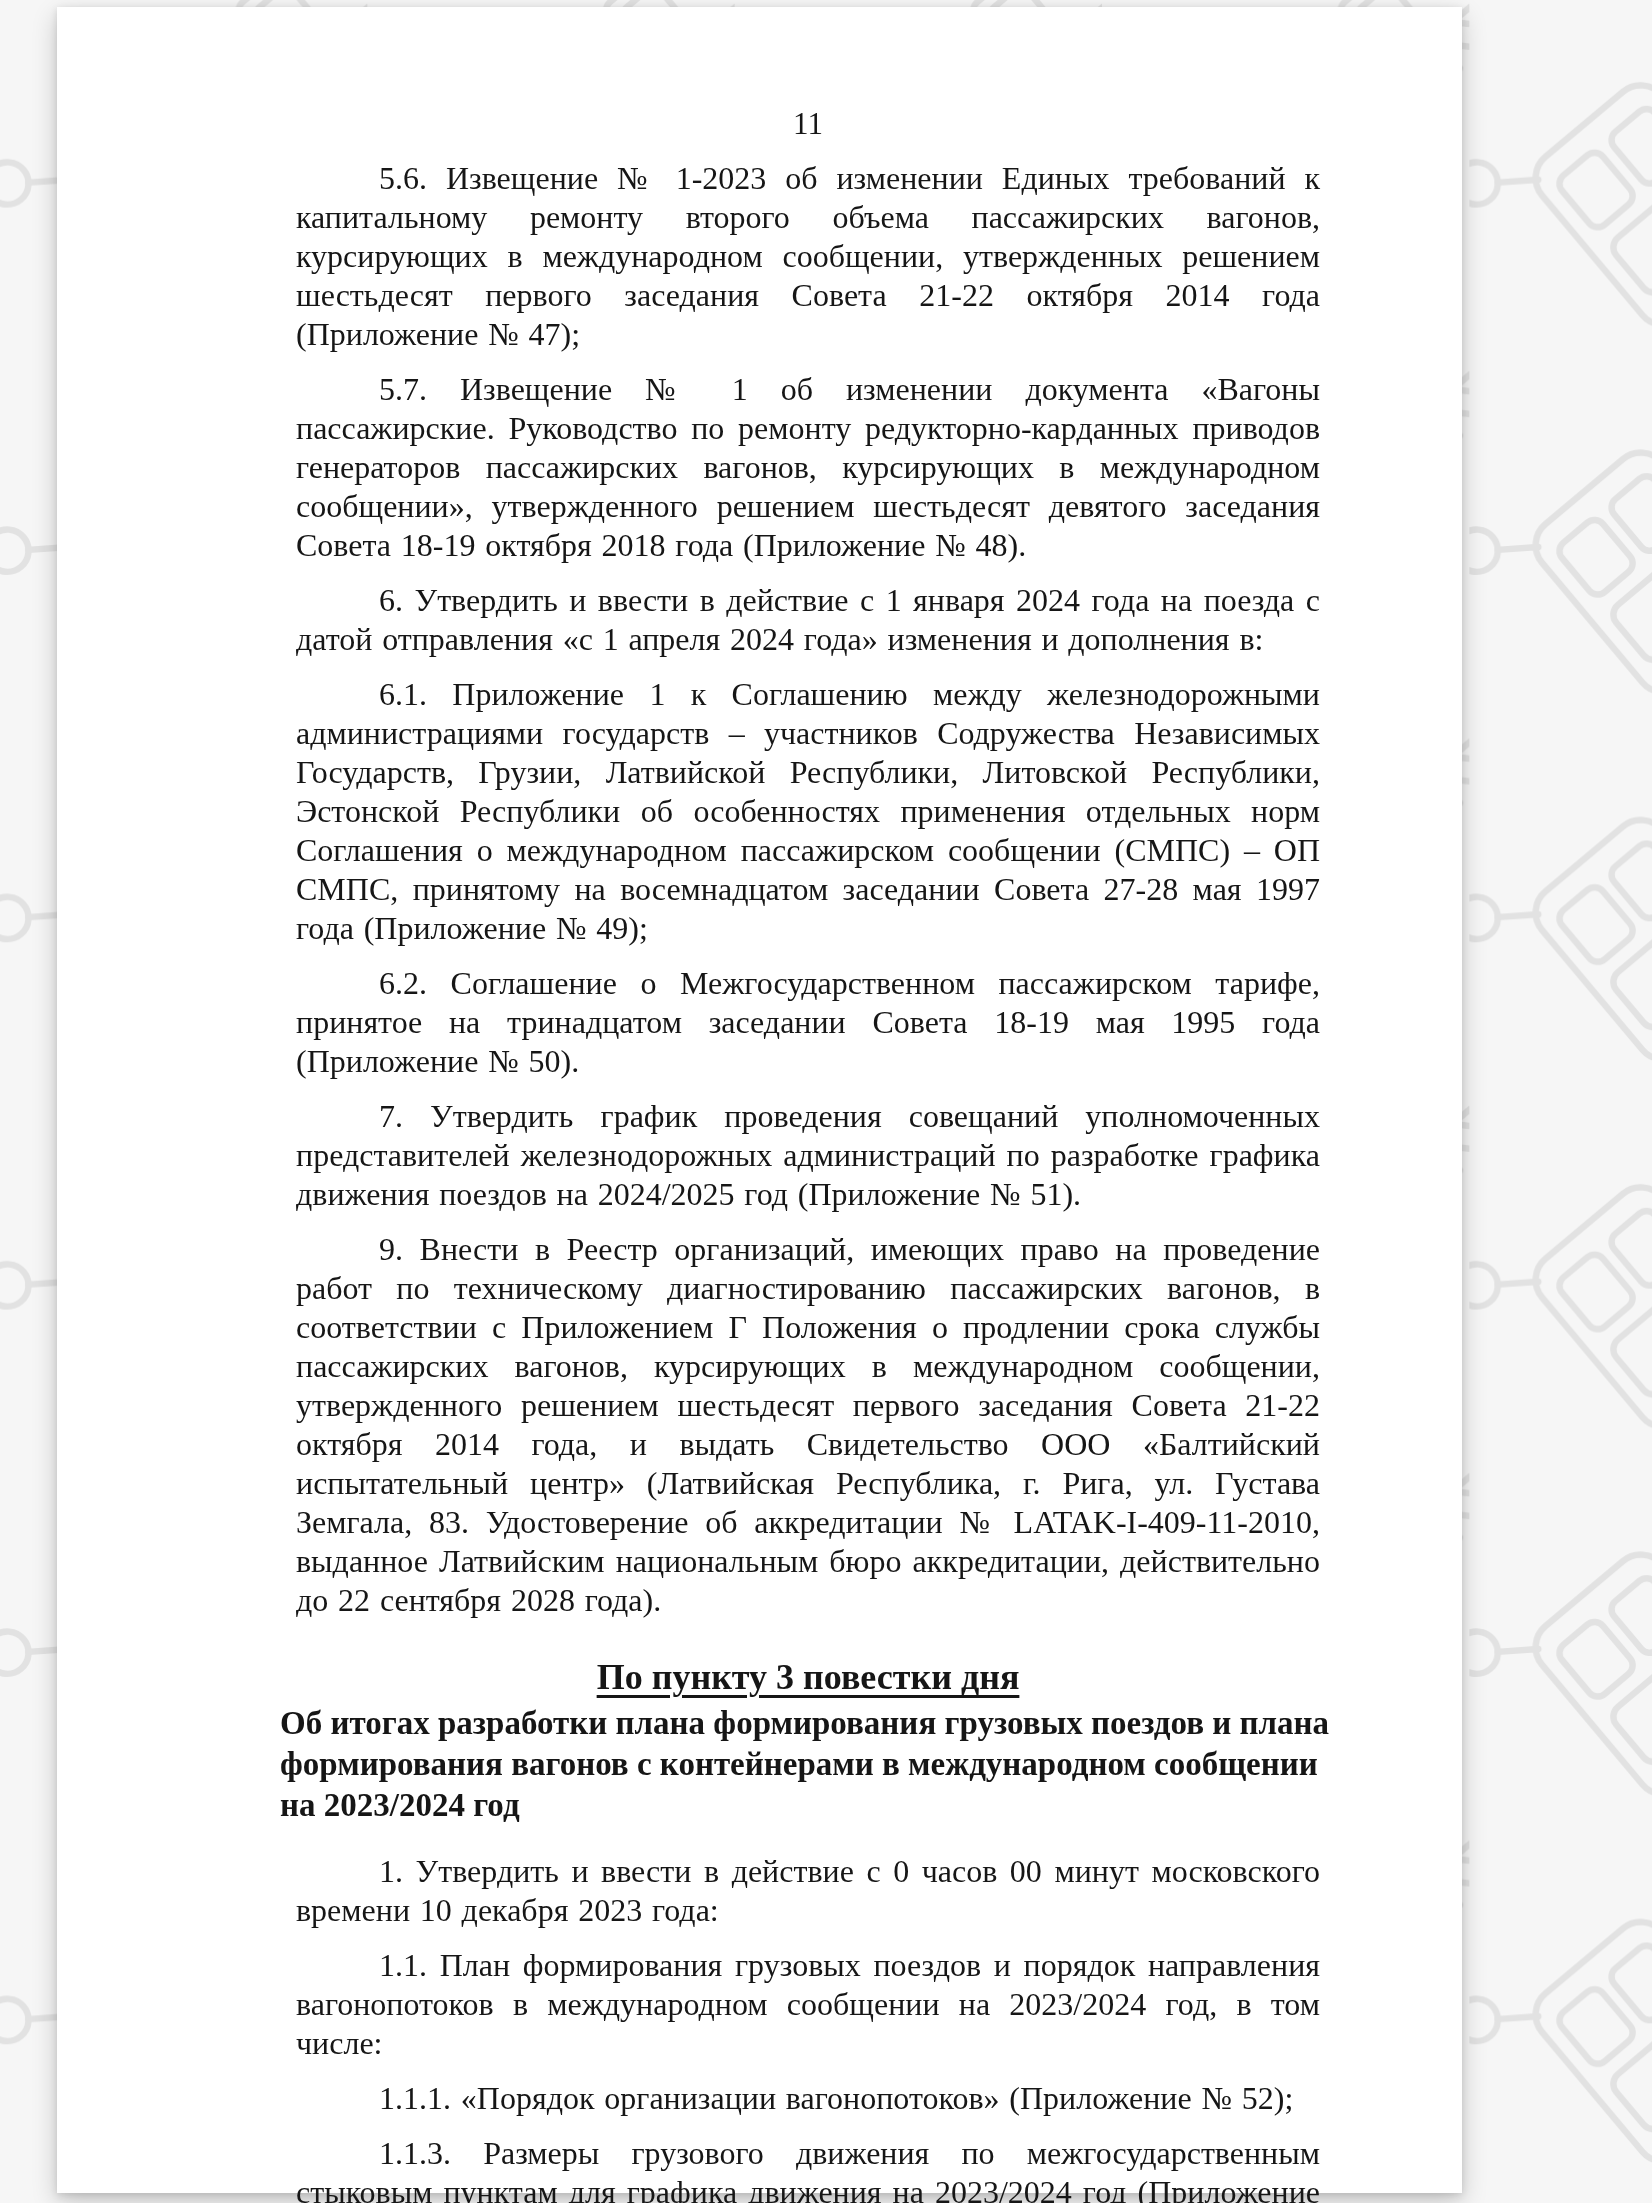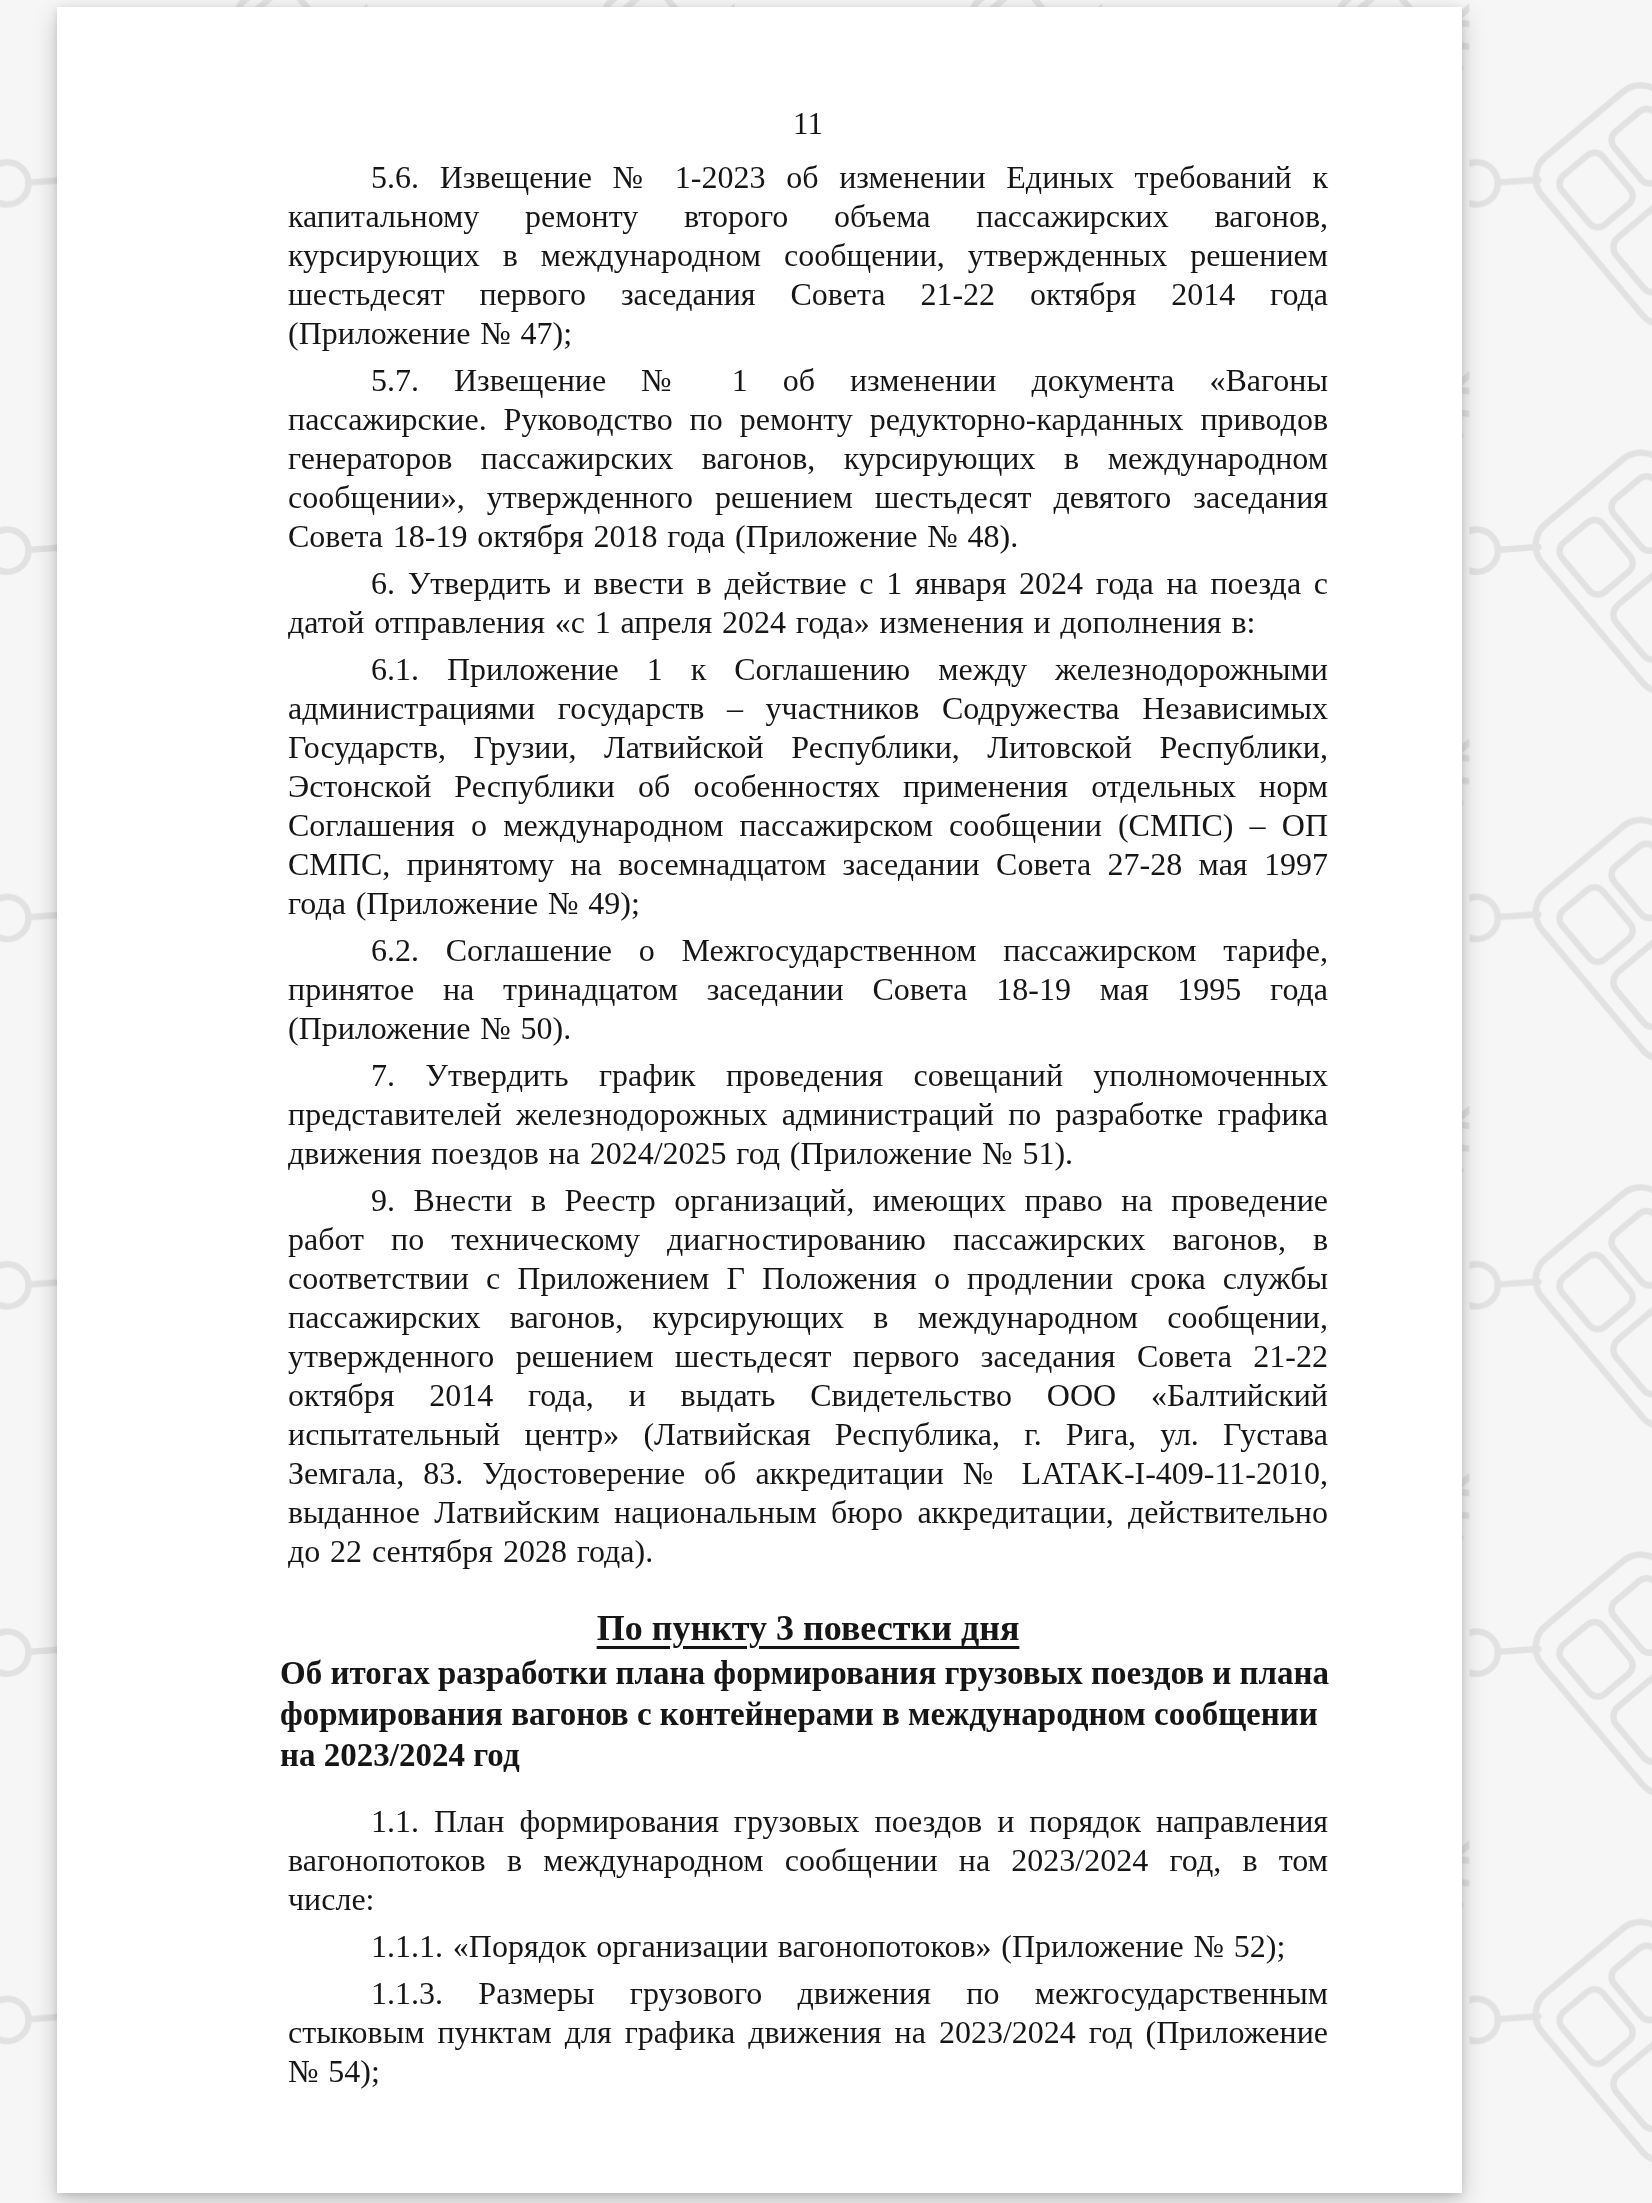--- a/index.html
+++ b/index.html
@@ -34,21 +34,21 @@
     padding: 97px 126px 0 223px;
     color: #161616;
   }
   .page-number {
     text-align: center;
     font-size: 31px;
     line-height: 39px;
     margin: 0 0 14.7px 0;
   }
   .body-par {
-    margin: 8px;
+    margin: 16px;
     font-size: 32px;
     line-height: 39px;
     text-align: justify;
     text-indent: 83px;
     word-spacing: 1.8px;
   }
   .agenda-heading {
     margin: 37px 0 5.5px 0;
     text-align: center;
     font-size: 36px;
@@ -109,19 +109,20 @@
     <p class="body-par">5.7. Извещение № 1 об изменении документа «Вагоны пассажирские. Руководство по ремонту редукторно-карданных приводов генераторов пассажирских вагонов, курсирующих в международном сообщении», утвержденного решением шестьдесят девятого заседания Совета 18-19 октября 2018 года (Приложение № 48).</p>
     <p class="body-par">6. Утвердить и ввести в действие с 1 января 2024 года на поезда с датой отправления «с 1 апреля 2024 года» изменения и дополнения в:</p>
     <p class="body-par">6.1. Приложение 1 к Соглашению между железнодорожными администрациями государств – участников Содружества Независимых Государств, Грузии, Латвийской Республики, Литовской Республики, Эстонской Республики об особенностях применения отдельных норм Соглашения о международном пассажирском сообщении (СМПС) – ОП СМПС, принятому на восемнадцатом заседании Совета 27-28 мая 1997 года (Приложение № 49);</p>
     <p class="body-par">6.2. Соглашение о Межгосударственном пассажирском тарифе, принятое на тринадцатом заседании Совета 18-19 мая 1995 года (Приложение № 50).</p>
     <p class="body-par">7. Утвердить график проведения совещаний уполномоченных представителей железнодорожных администраций по разработке графика движения поездов на 2024/2025 год (Приложение № 51).</p>
     <p class="body-par">9. Внести в Реестр организаций, имеющих право на проведение работ по техническому диагностированию пассажирских вагонов, в соответствии с Приложением Г Положения о продлении срока службы пассажирских вагонов, курсирующих в международном сообщении, утвержденного решением шестьдесят первого заседания Совета 21-22 октября 2014 года, и выдать Свидетельство ООО «Балтийский испытательный центр» (Латвийская Республика, г. Рига, ул. Густава Земгала, 83. Удостоверение об аккредитации № LATAK-I-409-11-2010, выданное Латвийским национальным бюро аккредитации, действительно до 22 сентября 2028 года).</p>
 
     <h2 class="agenda-heading">По пункту 3 повестки дня</h2>
     <h3 class="agenda-title">Об итогах разработки плана формирования грузовых поездов и плана формирования вагонов с контейнерами в международном сообщении на 2023/2024 год</h3>
 
+    <p class="body-par">1. Утвердить и ввести в действие с 0 часов 00 минут московского времени 10 декабря 2023 года:</p>
     <p class="body-par">1.1. План формирования грузовых поездов и порядок направления вагонопотоков в международном сообщении на 2023/2024 год, в том числе:</p>
     <p class="body-par">1.1.1. «Порядок организации вагонопотоков» (Приложение № 52);</p>
     <p class="body-par">1.1.3. Размеры грузового движения по межгосударственным стыковым пунктам для графика движения на 2023/2024 год (Приложение № 54);</p>
 
   </div>
 </div>
 
 
 </body></html>

